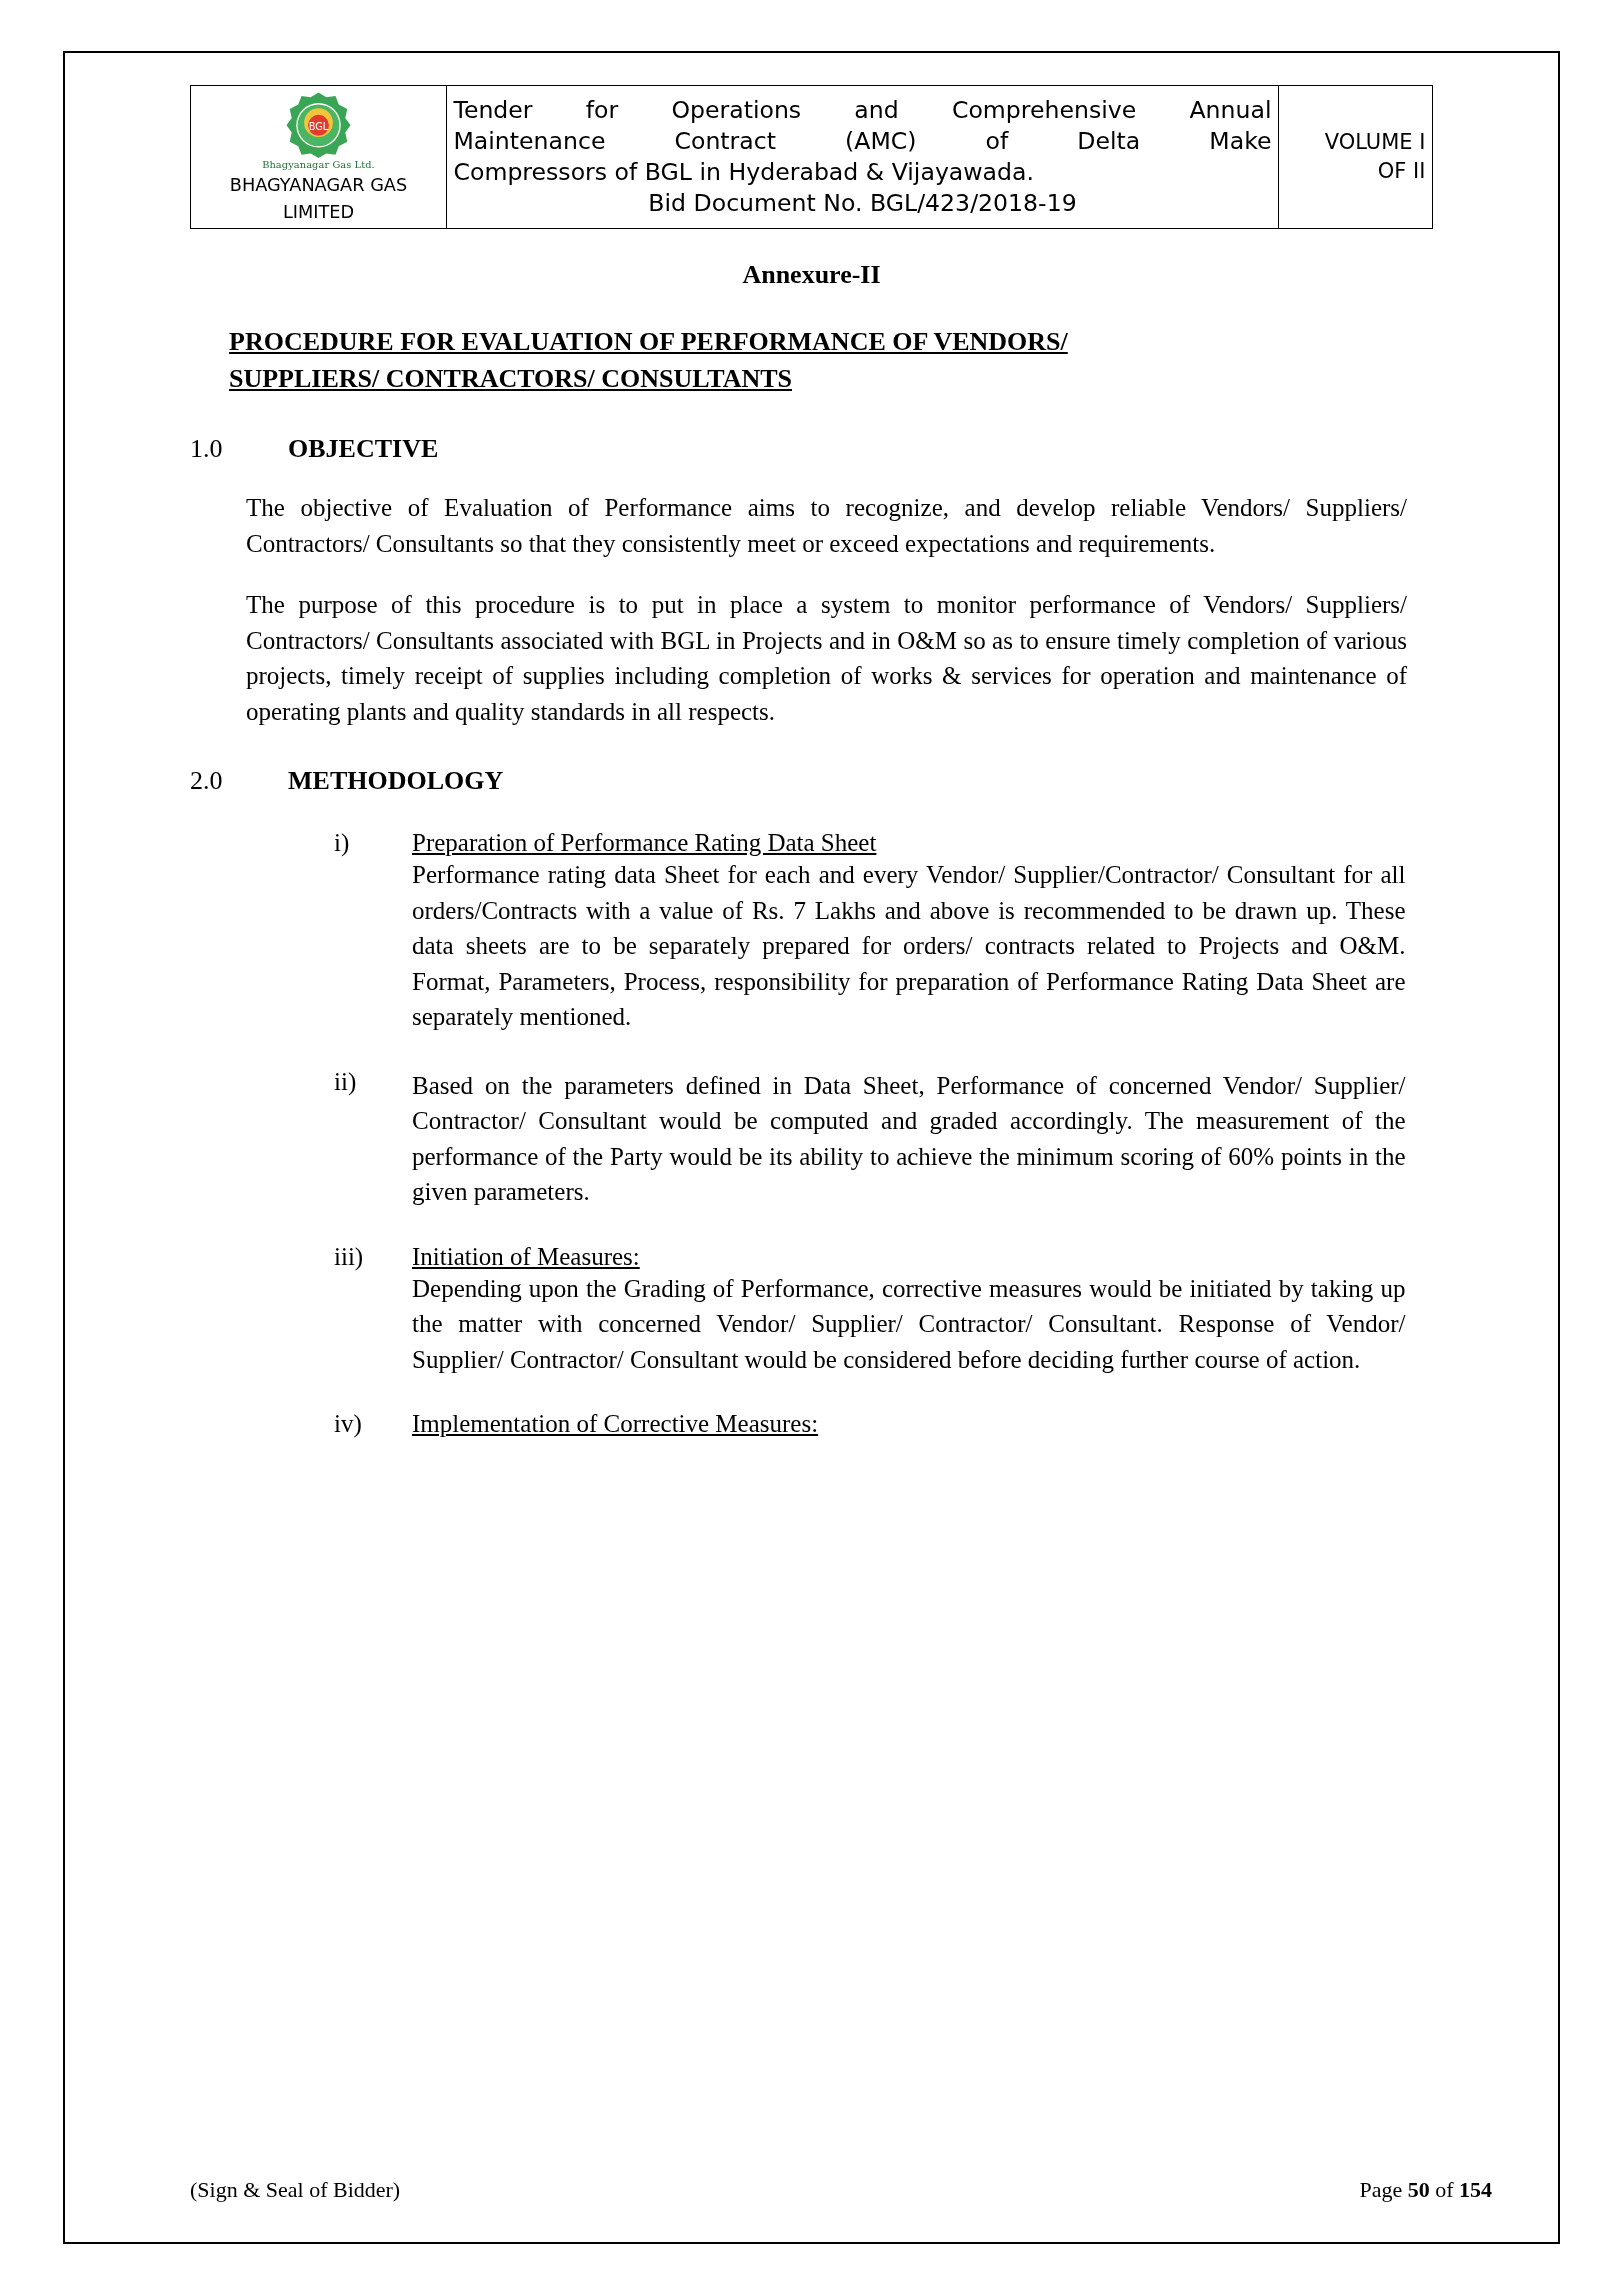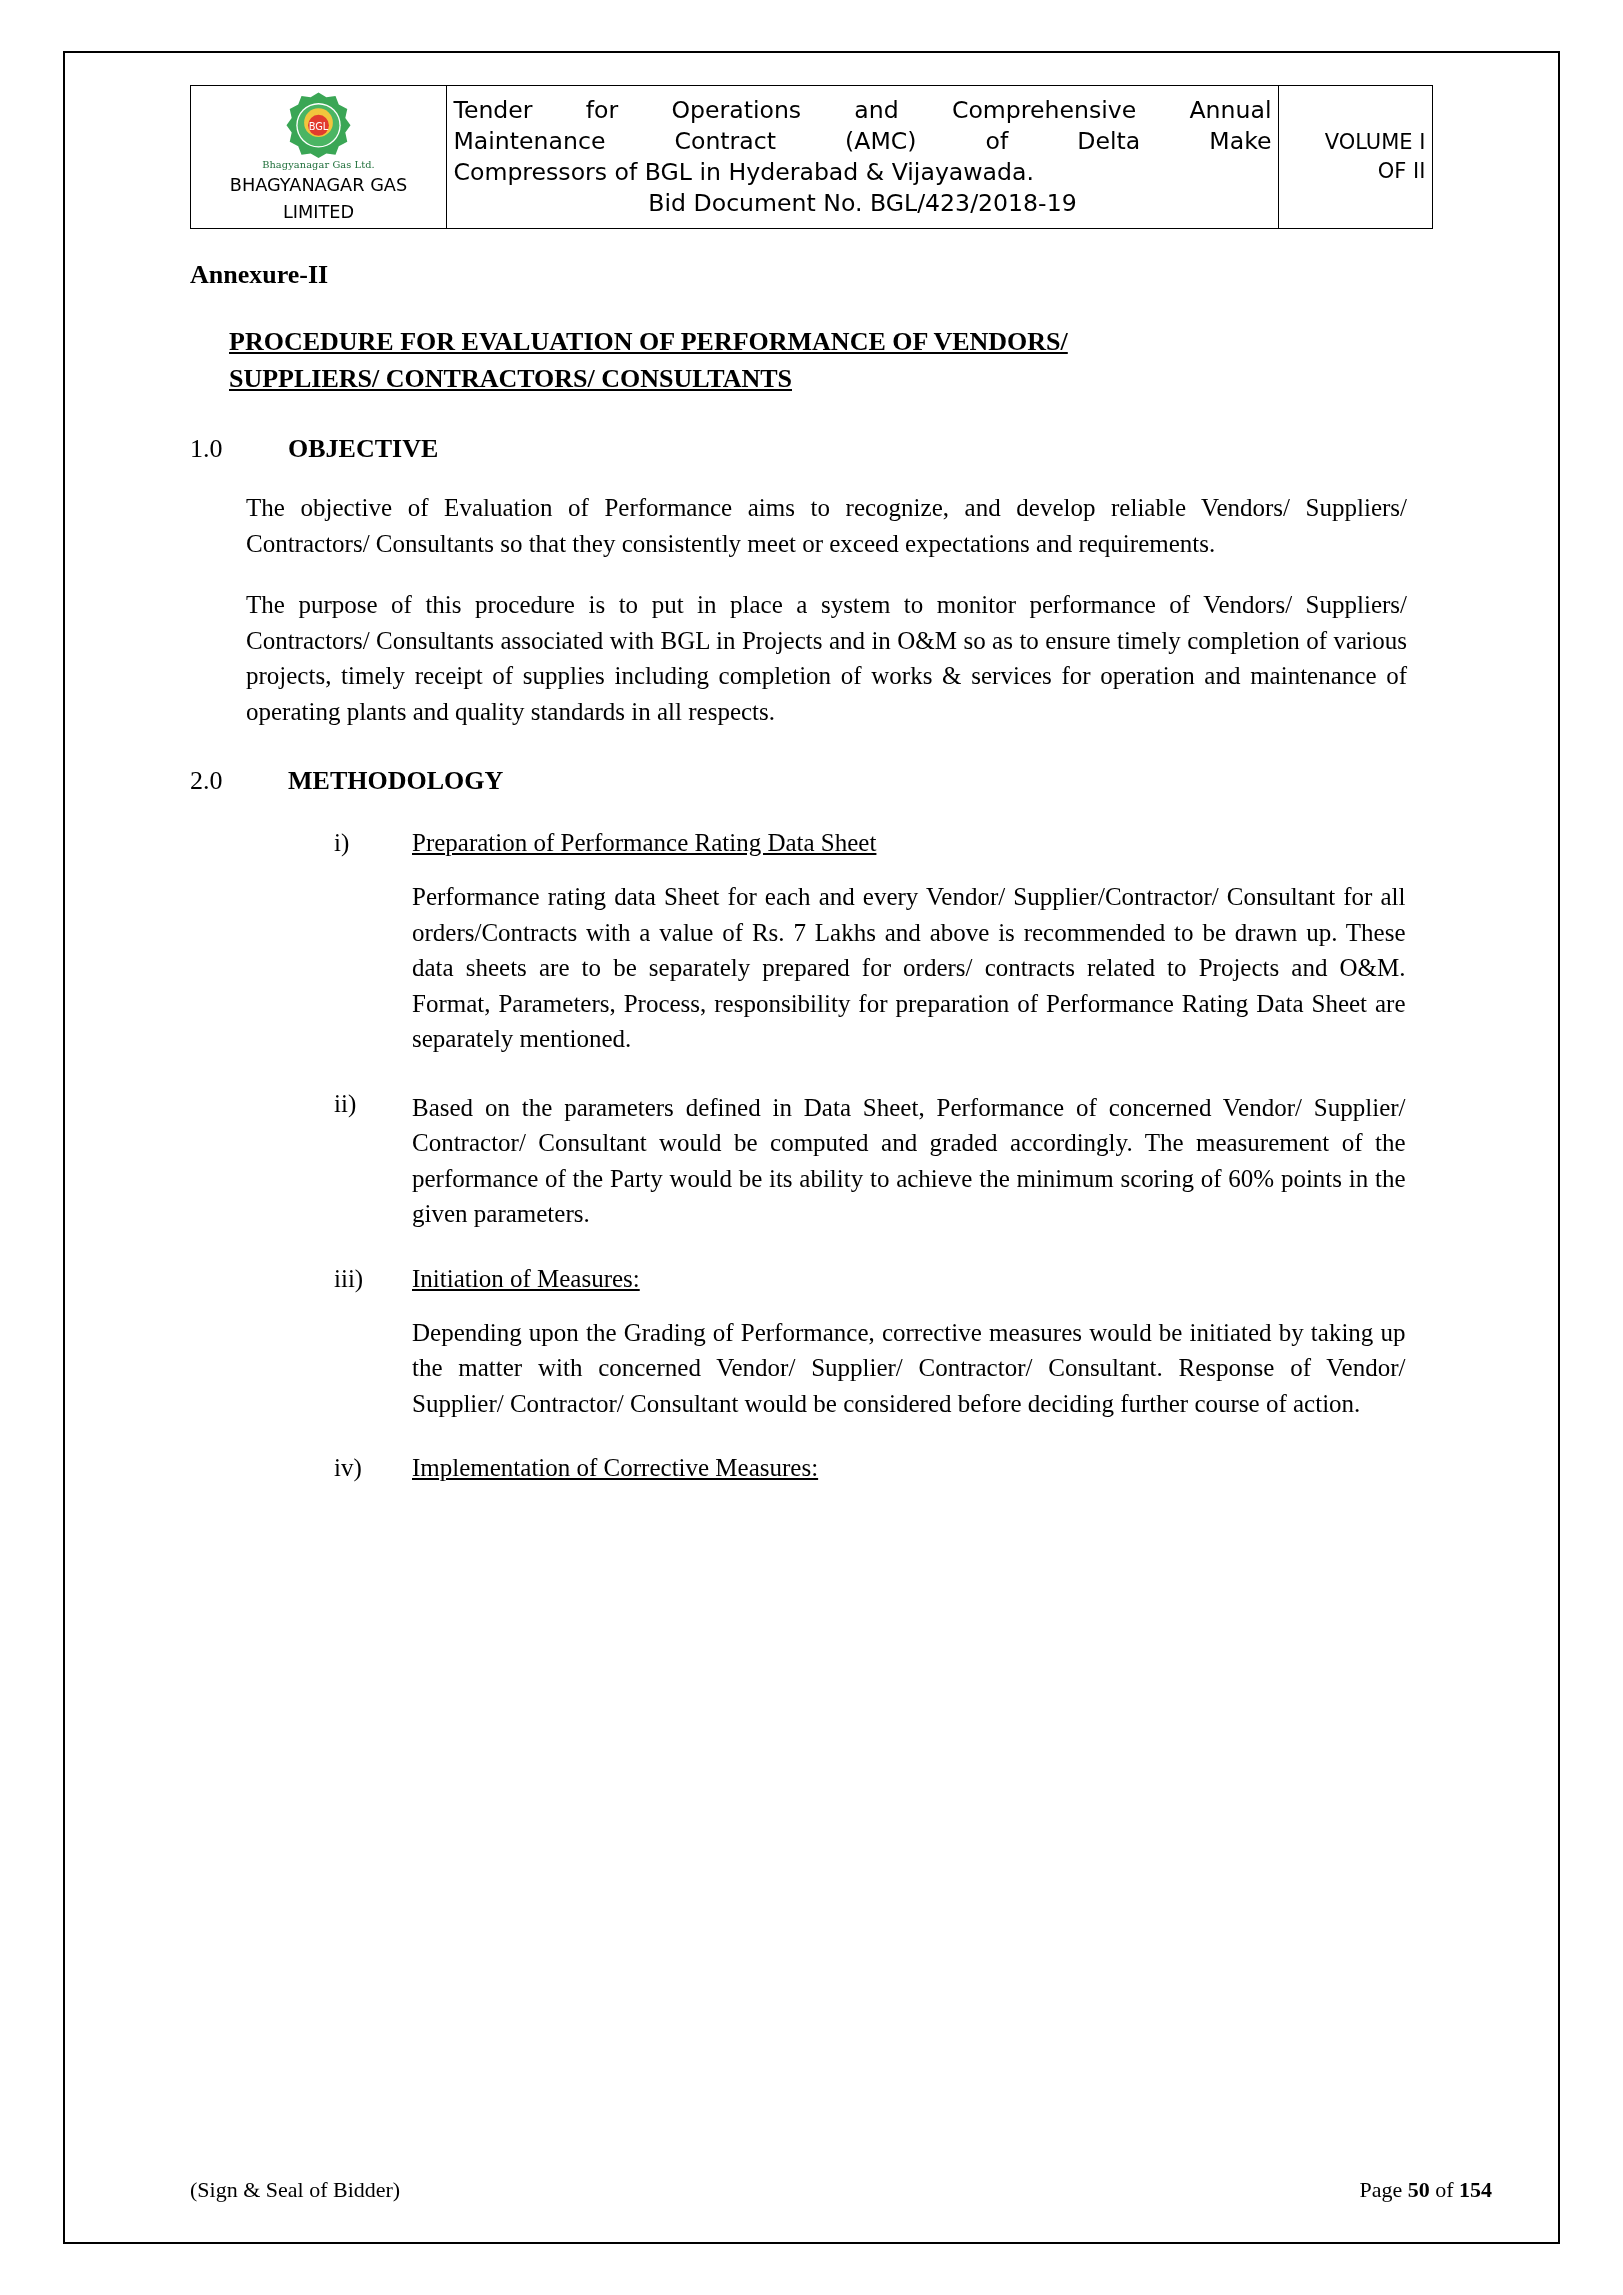--- a/index.html
+++ b/index.html
@@ -92,21 +92,21 @@
   }
   .logo-caption {
     font-family: "DejaVu Sans", sans-serif;
     font-size: 17.7px;
     line-height: 1.22;
     margin-top: 5.2px;
   }
 
   
   .annexure {
-    text-align: left;
+    text-align: center;
     font-weight: bold;
     font-size: 26px;
     margin-top: 31px;
   }
   .doc-title {
     text-align: left;
     font-weight: bold;
     font-size: 26px;
     line-height: 1.42;
     margin: 34px 39px 0 39px;
@@ -154,21 +154,20 @@
     width: 79px;
     font-size: 25px;
   }
   .item-head {
     margin-left: 222px;
     font-size: 25px;
     text-decoration: underline;
   }
   .item-para {
     margin-left: 222px;
-    margin-top: 22px;
     margin-right: 27.5px;
     font-size: 25px;
     line-height: 1.42;
     text-align: justify;
     text-justify: inter-word;
   }
 
   
   .footer {
     position: absolute;

